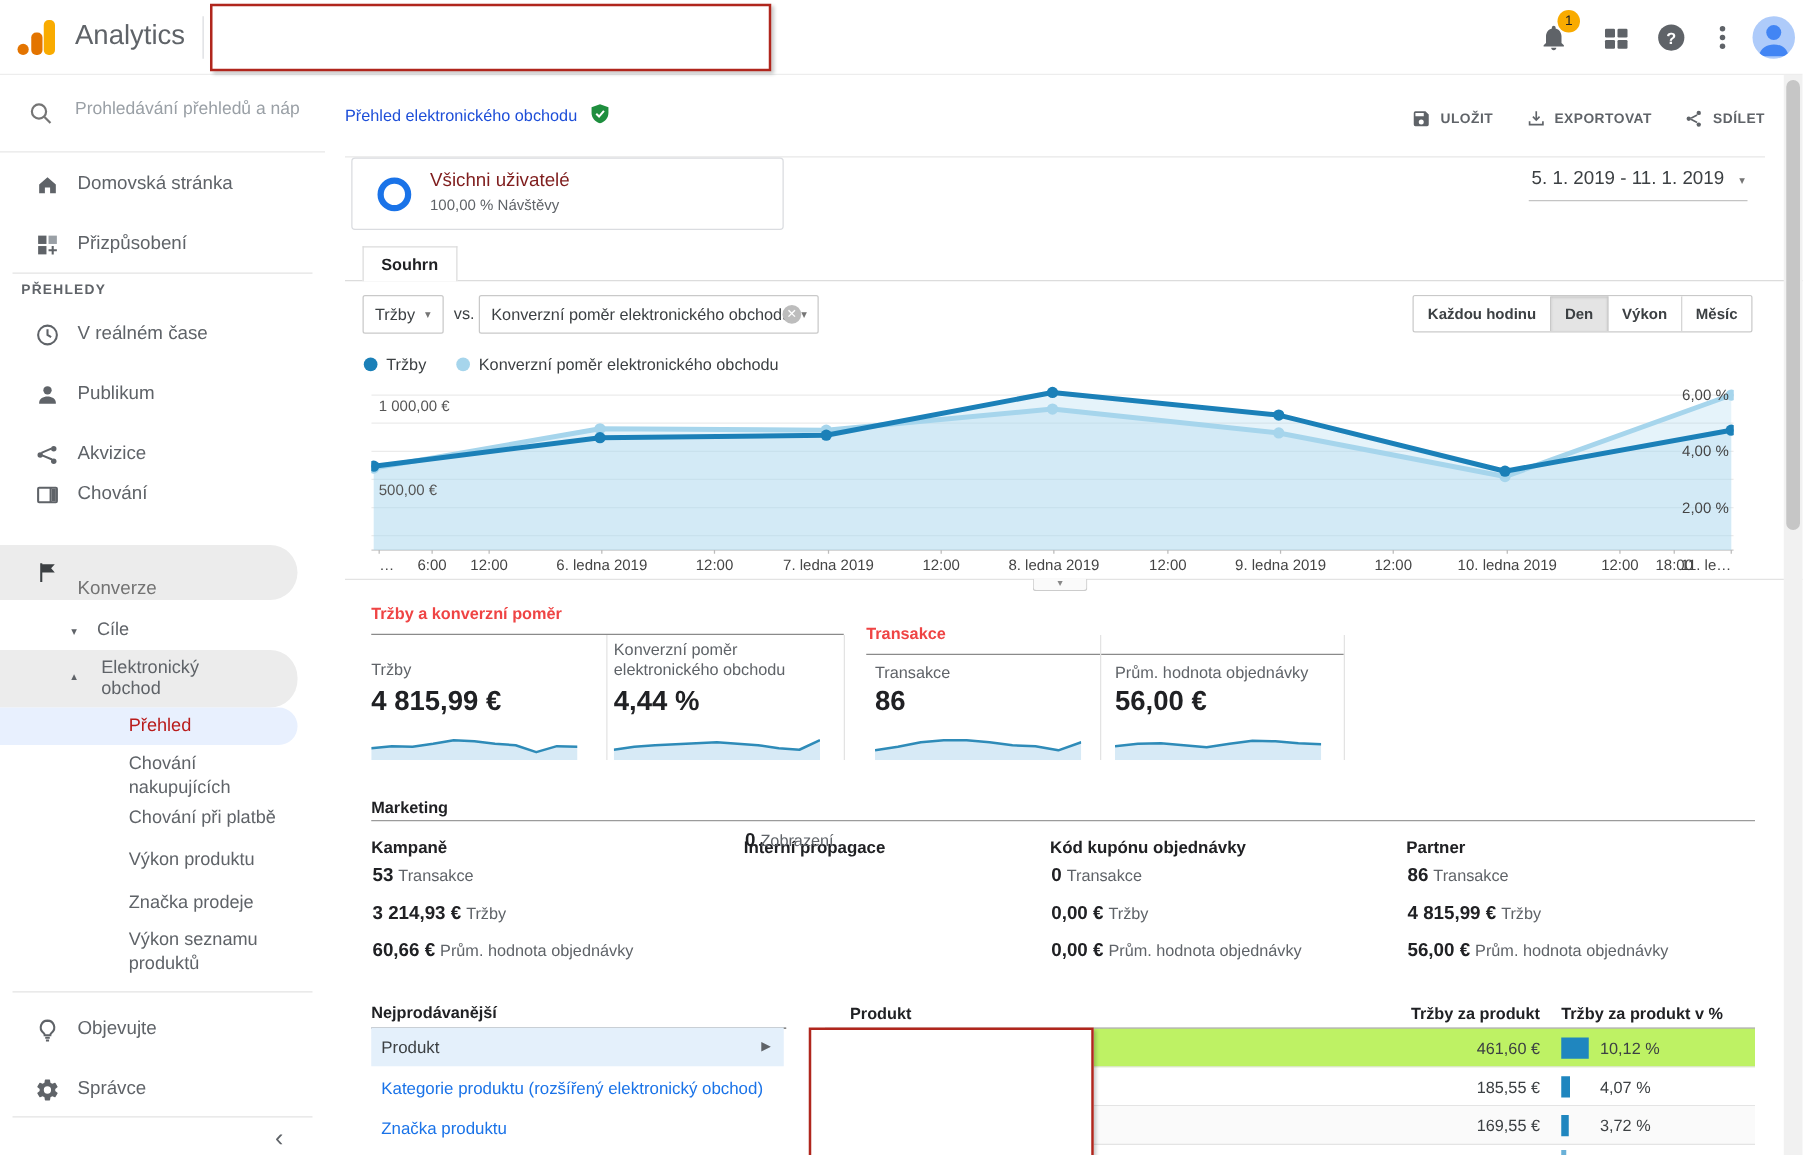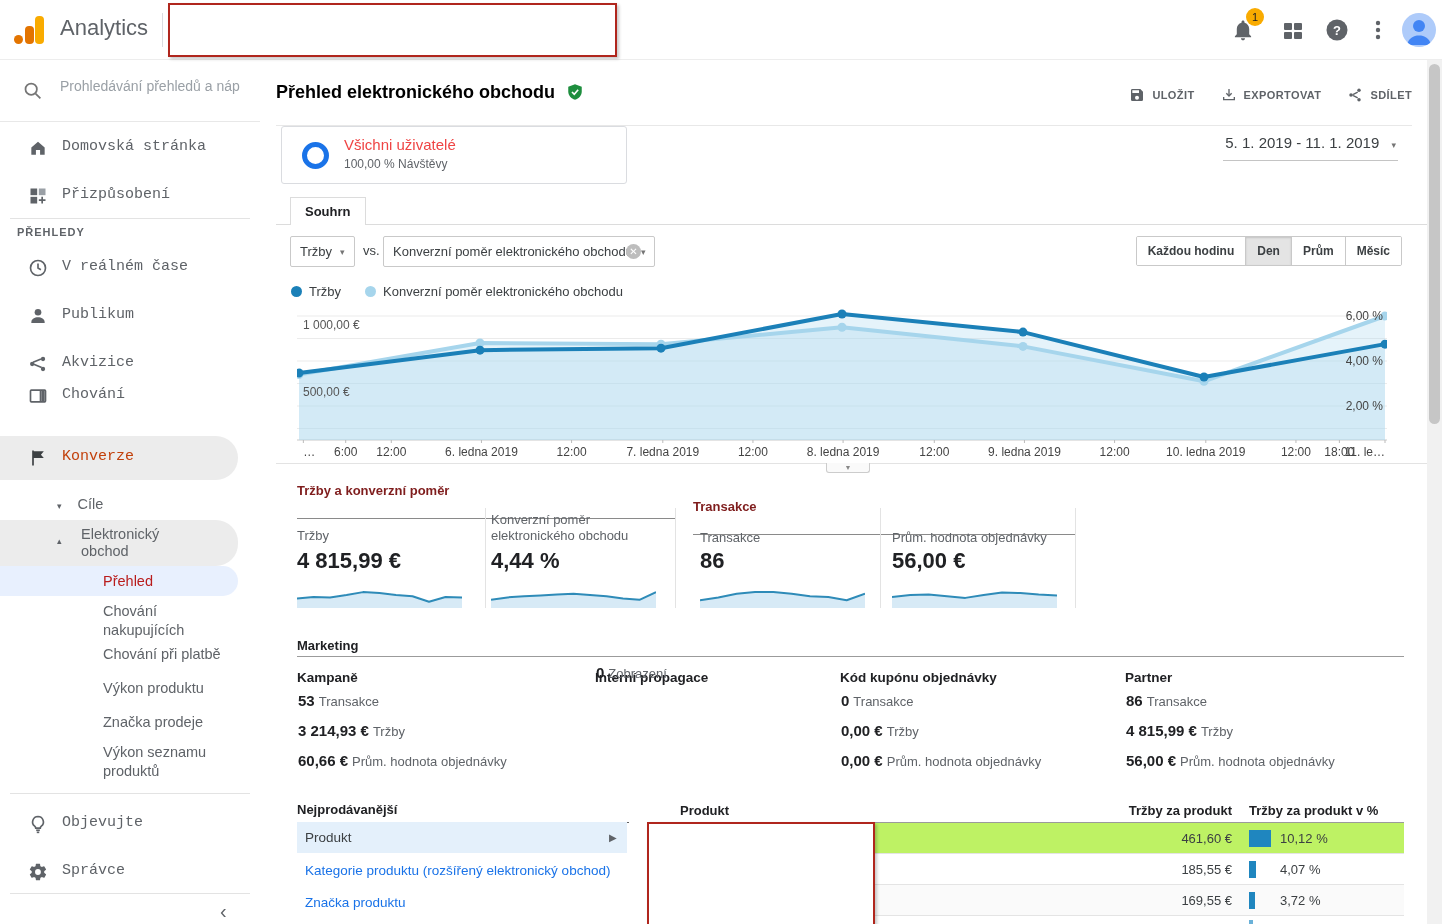--- a/index.html
+++ b/index.html
@@ -22,33 +22,33 @@
   .badge { position:absolute; left:1246px; top:8px; width:18px; height:18px; background:#f9ab00;
     border-radius:50%; font-size:11px; color:#202124; text-align:center; line-height:18px; z-index:2; }
   .avatar { position:absolute; left:1402px; top:13px; width:34px; height:34px; border-radius:50%; background:#aecbfa; overflow:hidden; cursor:pointer; }
 
   
   #sidebar { position:absolute; left:0; top:60px; width:260px; height:864px; background:#fff; }
   .search-row { position:absolute; left:0; top:0; width:260px; height:62px; border-bottom:1px solid #e8e8e8; }
   .search-row input { position:absolute; left:60px; top:18px; width:190px; border:none; outline:none;
     font-size:14px; color:#80868b; font-family:inherit; }
   .search-row input::placeholder { color:#9aa0a6; }
-  .nav-item { position:absolute; left:0; width:260px; height:48px; cursor:pointer;font-family:Liberation Mono, monospace; }
+  .nav-item { position:absolute; left:0; width:260px; height:48px; cursor:pointer; }
   .nav-item .ic { position:absolute; left:28px; top:14px; width:20px; height:20px; }
   .nav-item .lbl { position:absolute; left:62px; top:14px; font-size:15px; color:#5f6368; }
   .pill-grey { background:#ececec; border-radius:0 22px 22px 0; width:238px; }
   .sec-label { position:absolute; left:17px; font-size:11px; letter-spacing:1px; color:#5f6368; font-weight:bold; }
   .sub-item { position:absolute; cursor:pointer; font-size:14.5px; color:#5f6368; }
   .tri { color:#5f6368; font-size:9px; }
   .side-div { position:absolute; left:10px; width:240px; height:1px; background:#e3e3e3; }
   .link-blue { color:#1a73e8; }
 
   
   #main { position:absolute; left:260px; top:60px; width:1182px; height:864px; }
-  .page-title { position:absolute; left:16px; top:22px; font-size:18px; font-weight:bold; color:#000000; }
+  .page-title { position:absolute; left:16px; top:22px; font-size:13px; font-weight:normal; color:#1d4ed8; }
   .act-btns { position:absolute; right:30px; top:27px; display:flex; gap:26px; }
   .act-btn { display:flex; align-items:center; gap:7px; font-size:11px; font-weight:bold;
     color:#5f6368; letter-spacing:.4px; cursor:pointer; }
   .hr1 { position:absolute; left:16px; right:30px; top:65px; border-top:1px solid #e8e8e8; }
   .date-range { position:absolute; right:44px; top:70px; font-size:15px; color:#3c4043;
     padding:4px 2px 9px 2px; border-bottom:1px solid #c4c4c4; cursor:pointer; }
   .seg-card { position:absolute; top:66px; height:58px; background:#fff; border:1px solid #dadce0;
     border-radius:3px; cursor:pointer; }
   .donut { position:absolute; left:20px; top:15px; width:27px; height:27px; border-radius:50%; }
   .tab { position:absolute; left:30px; top:137px; height:28px; line-height:27px; padding:0 14px;
@@ -66,22 +66,22 @@
     border-right:1px solid #c9c9c9; cursor:pointer; background:#fff; }
   .gran-btn:last-child { border-right:none; }
   .gran-btn.active { background:#e4e4e4; box-shadow:inset 0 1px 2px rgba(0,0,0,.15); }
   .leg { position:absolute; top:224px; display:flex; align-items:center; gap:7px; font-size:13px; color:#3c4043; }
   .leg-dot { width:11px; height:11px; border-radius:50%; }
   .chart-rule { position:absolute; left:16px; right:0; top:403px; border-top:1px solid #e3e3e3; }
   .pull-tab { position:absolute; left:566px; top:403px; width:44px; height:10px; background:#fafafa;
     border:1px solid #ccc; border-top:none; border-radius:0 0 3px 3px; text-align:center;
     font-size:7px; color:#888; line-height:9px; cursor:pointer; }
 
-  .sec-hdr { position:absolute; font-size:13px; font-weight:bold; color:#7f1d1d;
-    padding-bottom:20px; border-bottom:1px solid #8a8a8a; }
+  .sec-hdr { position:absolute; font-size:13px; font-weight:bold; color:#ef4444;
+    padding-bottom:9px; border-bottom:1px solid #8a8a8a; }
   .m-label { position:absolute; font-size:13px; color:#5f6368; line-height:16px; }
   .m-value { position:absolute; font-size:22px; font-weight:bold; color:#202124; }
   .vline { position:absolute; width:1px; background:#e3e3e3; top:448px; height:100px; }
 
   .mk-col-title { position:absolute; font-size:13.5px; font-weight:bold; color:#202124; }
   .mk-stat { position:absolute; font-size:13px; color:#5f6368; white-space:nowrap; }
   .mk-stat b { font-size:15px; color:#202124; margin-right:4px; }
 
   .bs-row { position:absolute; left:37px; width:330px; height:31px; font-size:13.5px;
     line-height:31px; padding-left:8px; cursor:pointer; }
@@ -223,21 +223,21 @@
     </span>
     <span class="lbl">Chování</span>
   </div>
 
   <div class="nav-item pill-grey" style="top:376px; height:44px;">
     <span class="ic" style="top:12px;">
       <svg viewBox="0 0 24 24" width="20" height="20" fill="#3c4043">
         <path d="M5 3h2v18H5zM7 4h12l-3.5 4L19 12H7z"></path>
       </svg>
     </span>
-    <span class="lbl" style="top:12px; color:#c2410c;">Konverze</span>
+    <span class="lbl" style="top:26px; color:#737373;">Konverze</span>
   </div>
 
   <div class="sub-item" style="left:57px; top:436px;">
     <span class="tri">▾</span>
     <span style="margin-left:12px;">Cíle</span>
   </div>
 
   <div class="abs pill-grey" style="top:460px; height:46px; cursor:pointer;">
     <span class="tri abs" style="left:57px; top:16px;">▴</span>
     <div class="abs" style="left:81px; top:6px; font-size:14.5px; color:#5f6368; line-height:17px;">
@@ -338,42 +338,42 @@
 
   <div class="hr1"></div>
 
   <div class="date-range">
     <span>5. 1. 2019 - 11. 1. 2019</span>
     <span class="tri" style="margin-left:8px; color:#757575;">▾</span>
   </div>
 
   <div class="seg-card" style="left:21px; width:346px;">
     <div class="donut" style="border:5px solid #1a73e8;"></div>
-    <div class="abs" style="left:62px; top:9px; font-size:15px; color:#ef4444;">Všichni uživatelé</div>
+    <div class="abs" style="left:62px; top:9px; font-size:15px; color:#7f1d1d;">Všichni uživatelé</div>
     <div class="abs" style="left:62px; top:30px; font-size:12px; color:#5f6368;">100,00 % Návštěvy</div>
   </div>
 
   <div class="tab"><span>Souhrn</span></div>
   <div class="tabline"></div>
 
   <div class="msel" style="left:30px;">
     <span>Tržby</span>
       <span class="tri" style="color:#757575;">▾</span>
   </div>
   <div class="abs" style="left:103px; top:183px; font-size:13px; color:#3c4043;">vs.</div>
   <div class="msel" style="left:123px;">
     <span>Konverzní poměr elektronického obchodu</span>
       <span class="tri" style="color:#757575;">▾</span>
   </div>
   <div class="xcirc" style="left:366px;">✕</div>
 
   <div class="gran">
     <div class="gran-btn">Každou hodinu</div>
     <div class="gran-btn active">Den</div>
-    <div class="gran-btn">Prům</div>
+    <div class="gran-btn">Výkon</div>
     <div class="gran-btn">Měsíc</div>
   </div>
 
   <div class="leg" style="left:31px;">
     <span class="leg-dot" style="background: rgb(27, 128, 184);"></span>
     <span>Tržby</span>
   </div>
   <div class="leg" style="left:105px;">
     <span class="leg-dot" style="background: rgb(166, 213, 236);"></span>
     <span>Konverzní poměr elektronického obchodu</span>

